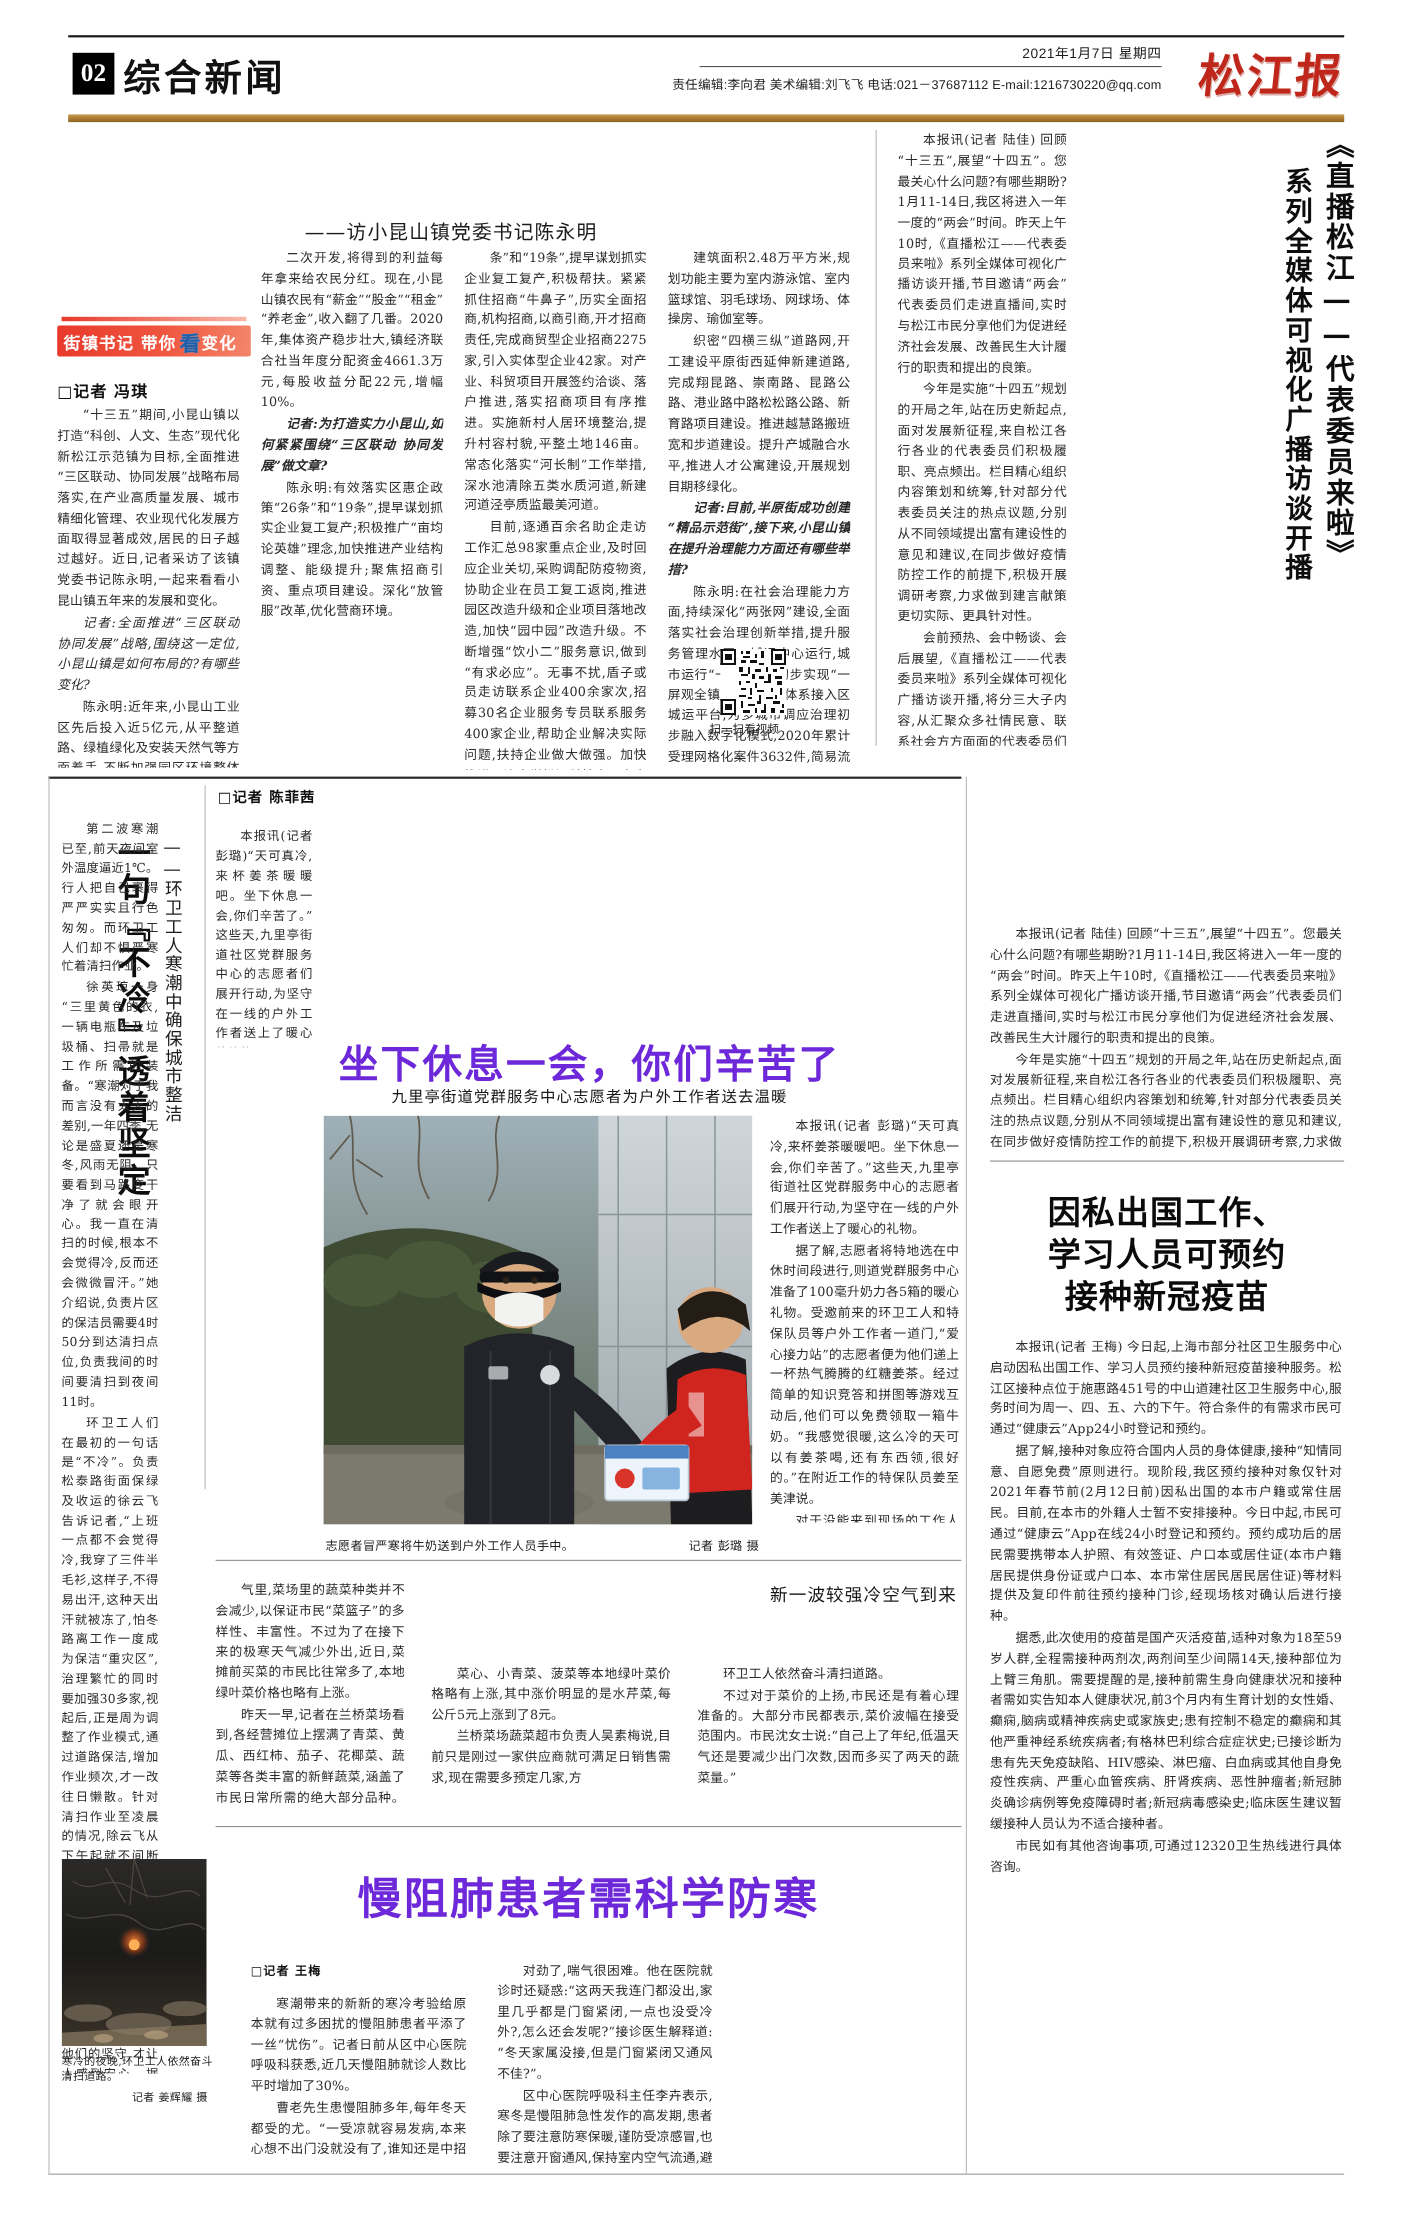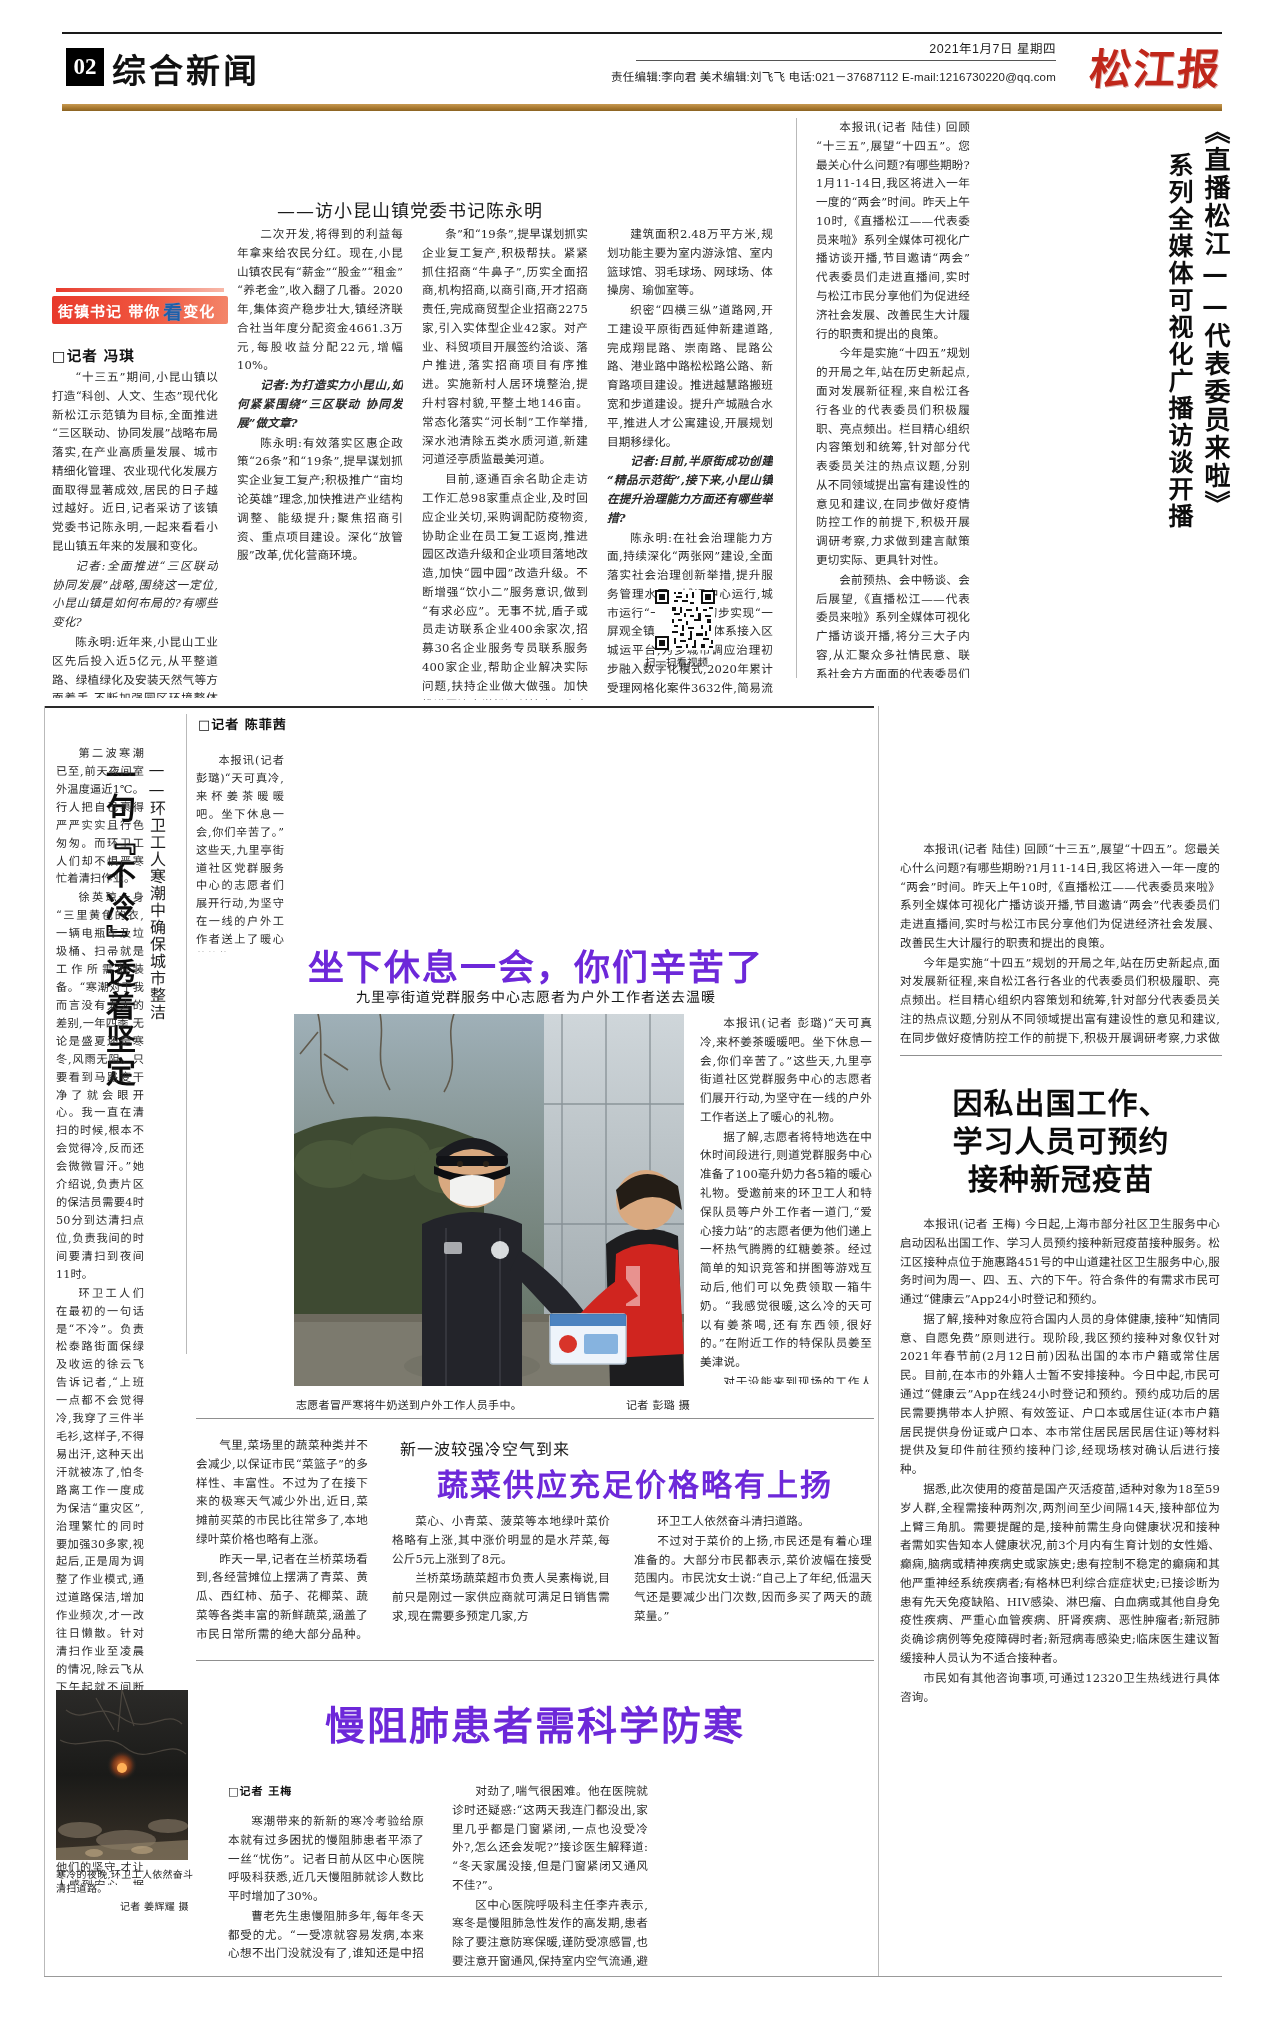--- a/index.html
+++ b/index.html
@@ -133,21 +133,21 @@
   
   .mid-headline {
     position:absolute; text-align:center; font-weight:700; color:#6d28d9;
     font-family:"DejaVu Serif","Liberation Serif",serif; letter-spacing:2px;
   }
   .mid-sub {
     position:absolute; text-align:center; color:#171717;
     font-family:"DejaVu Sans",sans-serif; letter-spacing:1px;
   }
   .kicker {
-    position:absolute; text-align:left; color:#171717;
+    position:absolute; text-align:right; color:#171717;
     font-family:Liberation Serif, serif; letter-spacing:1px;
   }
   .right-headline {
     position:absolute; text-align:center; font-weight:700; color:#0b0b0b;
     font-family:"DejaVu Serif","Liberation Serif",serif;
     letter-spacing:1px; line-height:1.26;
   }
 </style>
 </head>
 <body>
@@ -444,21 +444,20 @@
 
   <div class="body-col" id="vol-col-right" style="left: 700px; top: 1014px; width: 172px; height: 370px; overflow: hidden;">
       <p>本报讯(记者 彭璐)“天可真冷,来杯姜茶暖暖吧。坐下休息一会,你们辛苦了。”这些天,九里亭街道社区党群服务中心的志愿者们展开行动,为坚守在一线的户外工作者送上了暖心的礼物。</p>
       <p>据了解,志愿者将特地选在中休时间段进行,则道党群服务中心准备了100毫升奶力各5箱的暖心礼物。受邀前来的环卫工人和特保队员等户外工作者一道门,“爱心接力站”的志愿者便为他们递上一杯热气腾腾的红糖姜茶。经过简单的知识竞答和拼图等游戏互动后,他们可以免费领取一箱牛奶。“我感觉很暖,这么冷的天可以有姜茶喝,还有东西领,很好的。”在附近工作的特保队员姜至美津说。</p>
       <p>对于没能来到现场的工作人员,志愿者们还贴着严寒将牛奶送到他们手中,并问他们说以同奶。环卫工人周月芳告诉记者,虽然这几天天气寒冷,但是有了街道志愿者的关爱,自己心里倍感温暖。</p>
     </div>
 
   <div class="hrule" style="left:196px; top:1418px; width:678px;"></div>
 
   <div class="kicker" style="left:400px; top:1436px; width:470px; font-size:16px;">新一波较强冷空气到来</div>
-  <div class="mid-headline" style="left:400px; top:1460px; width:470px; font-size:31px;">蔬菜供应充足价格略有上扬</div>
 
   <div class="body-col" id="veg-col1" style="left: 196px; top: 1436px; width: 172px; height: 210px; overflow: hidden;">
       <p>气里,菜场里的蔬菜种类并不会减少,以保证市民“菜篮子”的多样性、丰富性。不过为了在接下来的极寒天气减少外出,近日,菜摊前买菜的市民比往常多了,本地绿叶菜价格也略有上涨。</p>
       <p>昨天一早,记者在兰桥菜场看到,各经营摊位上摆满了青菜、黄瓜、西红柿、茄子、花椰菜、蔬菜等各类丰富的新鲜蔬菜,涵盖了市民日常所需的绝大部分品种。从菜场的蔬菜报价来看,广东</p>
     </div>
   <div class="body-col" id="veg-col2" style="left: 392px; top: 1512px; width: 218px; height: 142px; overflow: hidden;">
       <p>菜心、小青菜、菠菜等本地绿叶菜价格略有上涨,其中涨价明显的是水芹菜,每公斤5元上涨到了8元。</p>
       <p>兰桥菜场蔬菜超市负责人吴素梅说,目前只是刚过一家供应商就可满足日销售需求,现在需要多预定几家,方</p>
     </div>
   <div class="body-col" id="veg-col3" style="left: 634px; top: 1512px; width: 238px; height: 142px; overflow: hidden;">

